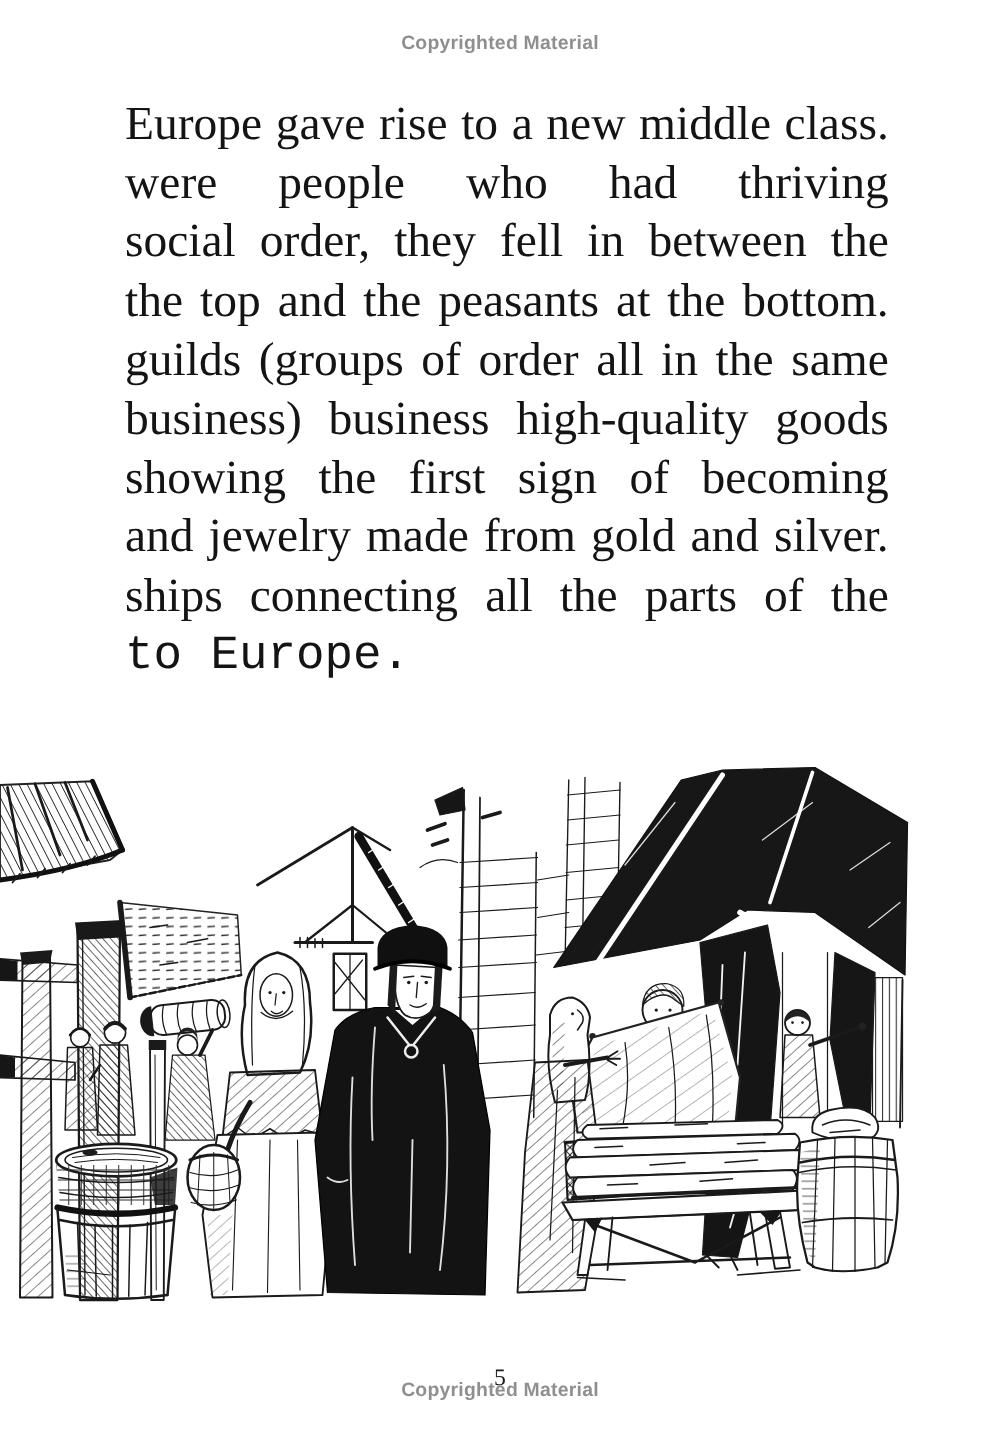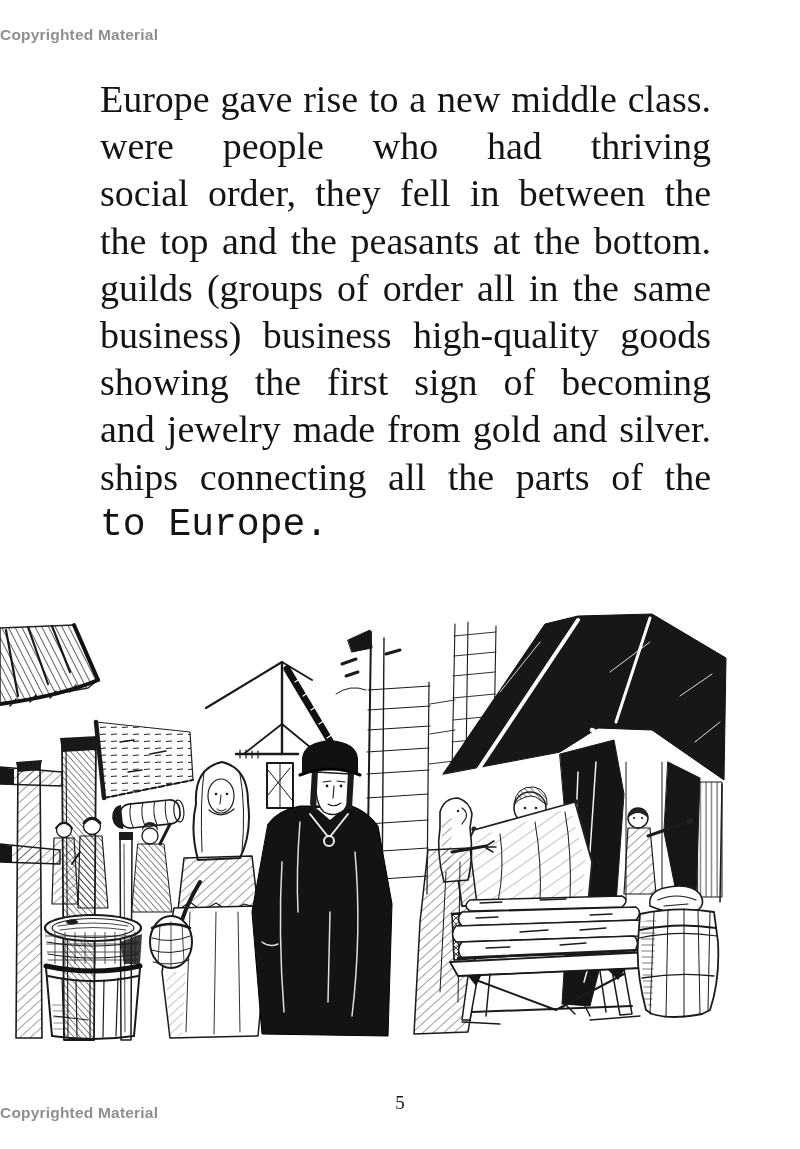--- a/index.html
+++ b/index.html
@@ -1,21 +1,21 @@
 <!DOCTYPE html>
 <html><head>
 <meta charset="utf-8">
 <style>
   html,body{margin:0;padding:0;}
   body{
     width:800px;height:1149px;position:relative;background:#ffffff;
     overflow:hidden;font-family:"Liberation Serif",serif;
   }
   .watermark{
-    position:absolute;left:0;width:100%;text-align:left;
+    position:absolute;left:0;width:100%;text-align:center;
     font-family:"Liberation Sans",sans-serif;font-weight:700;
     font-size:15.5px;color:#8f8f8f;letter-spacing:.2px;z-index:1;
   }
   .watermark.top{top:26px;}
   .watermark.bottom{top:1104px;}
   .page-num{
     position:absolute;top:1092px;left:0;width:100%;text-align:center;
     font-family:"Liberation Serif",serif;font-size:19px;color:#1a1a1a;z-index:2;
   }
   .text-block{

